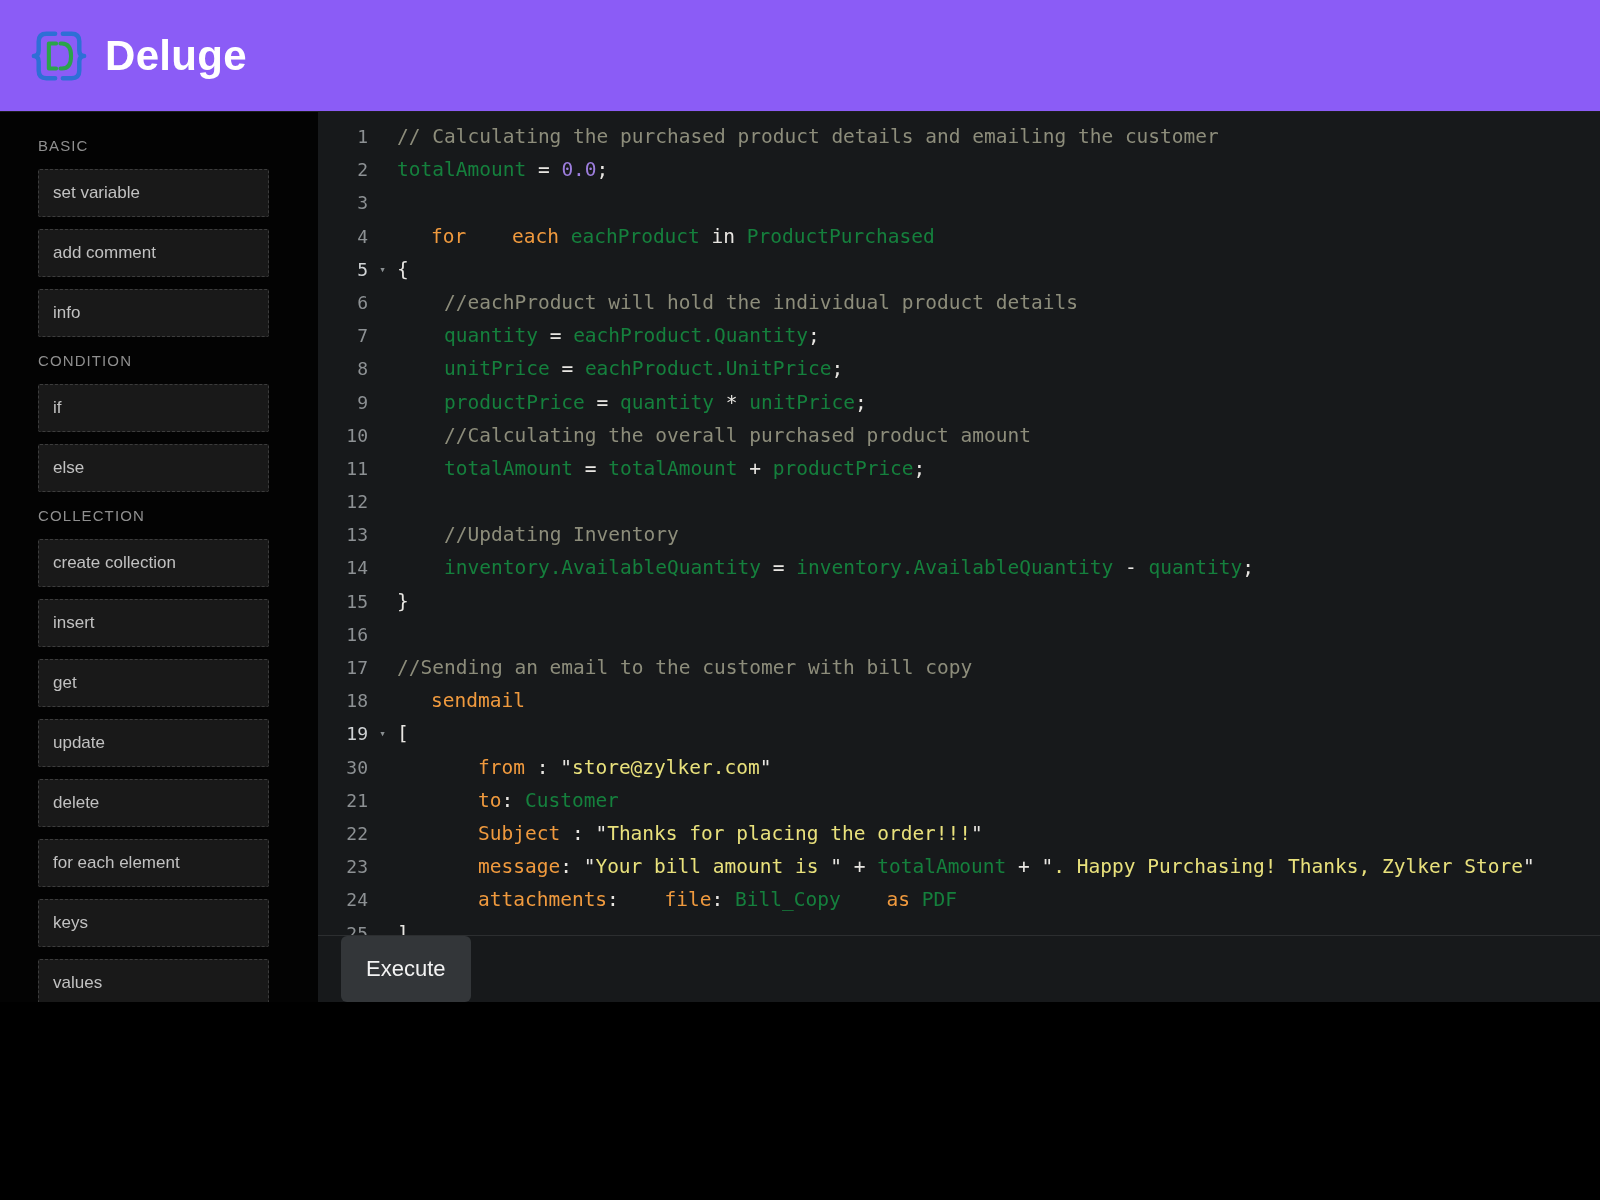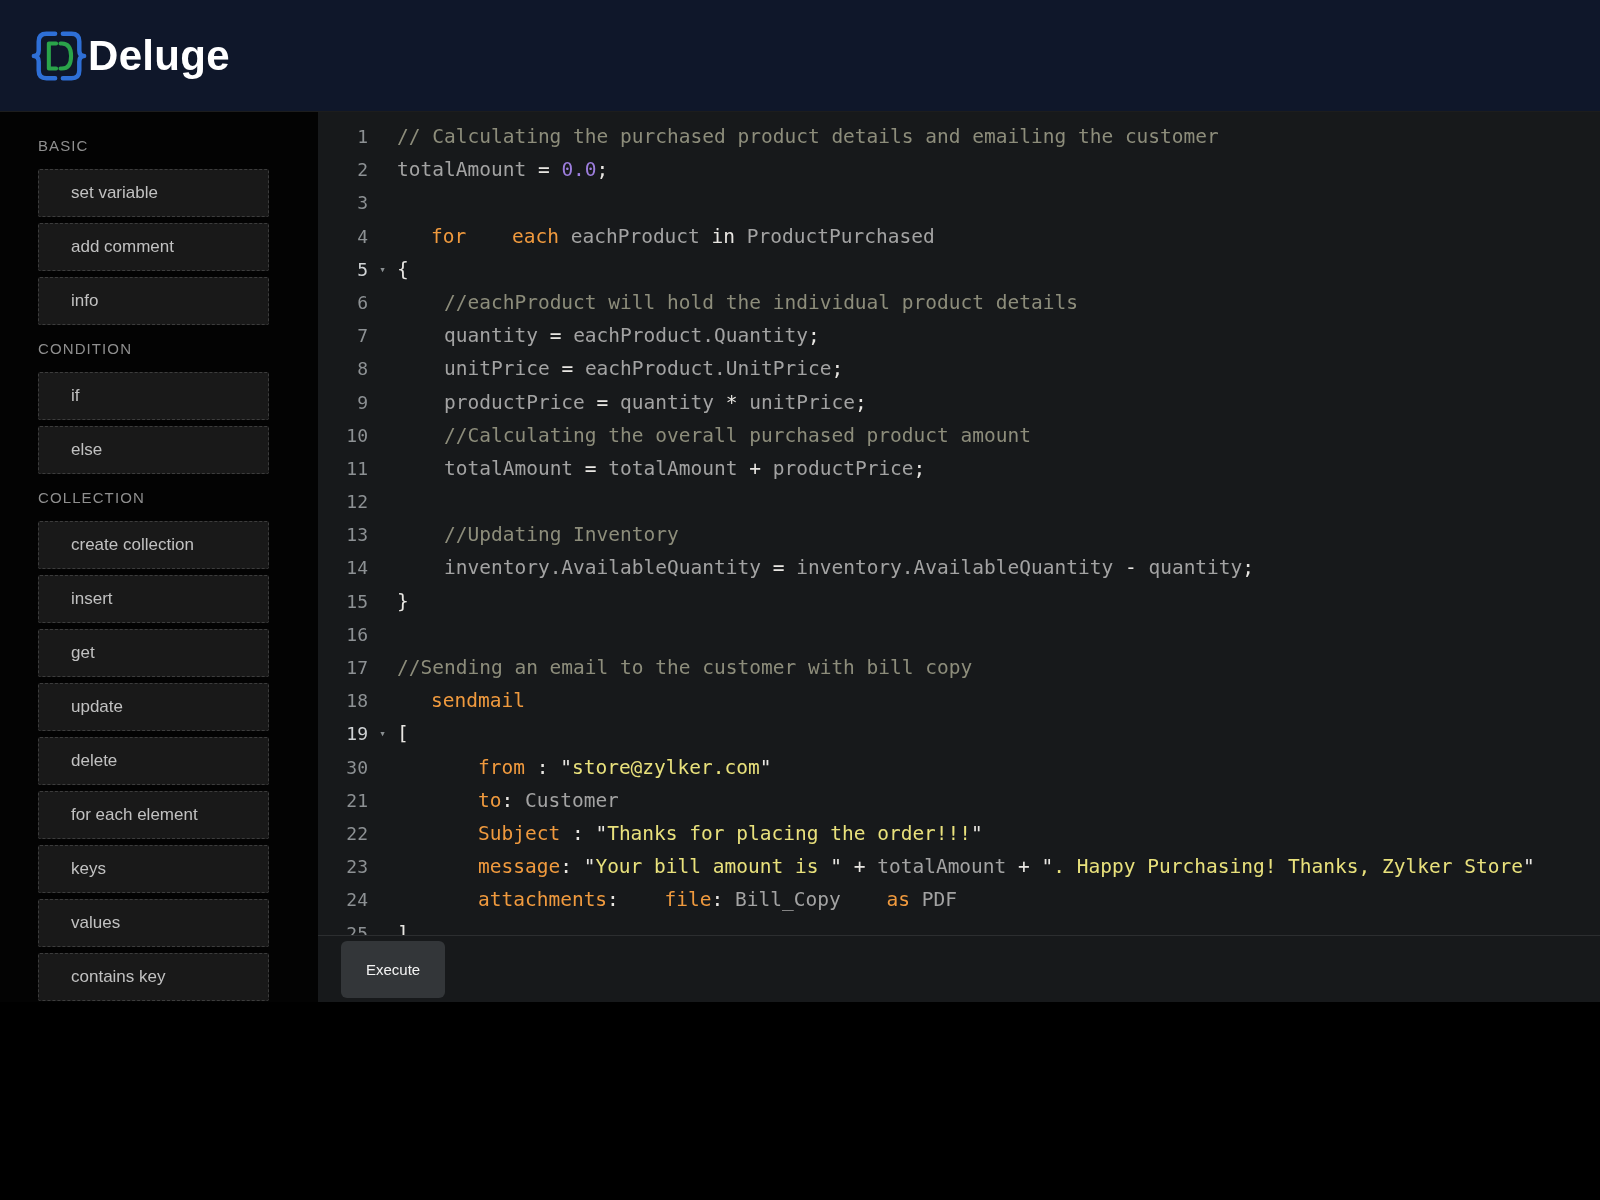--- a/index.html
+++ b/index.html
@@ -5,67 +5,67 @@
   html,body { margin:0; padding:0; }
   body {
     width:1600px; height:1200px;
     background:#000;
     font-family:"Liberation Sans", sans-serif;
     overflow:hidden;
   }
   
   .app-header {
     height:112px; box-sizing:border-box;
-    background:#0f172a; border-bottom:1px solid #1d1d1d;
-    display:flex; align-items:center; padding-left:30px;
+    background:#8b5cf6; border-bottom:1px solid #1d1d1d;
+    display:flex; align-items:center; gap:17px; padding-left:30px;
   }
   .app-title { color:#ffffff; font-size:42px; font-weight:600; letter-spacing:0.3px; }
   
   .main-row { display:flex; height:890px; }
   
   .sidebar {
     width:318px; flex-shrink:0; box-sizing:border-box;
     background:#030303; padding:10px 0 0 38px; overflow:hidden;
   }
   .section-title {
     color:#8f8f8f; font-size:15px; font-weight:400;
     letter-spacing:1.1px; margin:15px 0 15px 0;
   }
   .side-btn {
     width:231px; height:48px; box-sizing:border-box;
     background:#191919; border:1px dashed #3c3c3c; border-radius:2px;
     color:#c1c1c1; font-size:17px;
-    display:flex; align-items:center; padding-left:32px;
-    margin-bottom:6px; cursor:pointer;
+    display:flex; align-items:center; padding-left:14px;
+    margin-bottom:12px; cursor:pointer;
   }
   
   .editor { flex:1; min-width:0; background:#17191b; display:flex; flex-direction:column; }
   .code-area {
     flex:1; overflow:hidden; padding-top:8px;
     font-family:"DejaVu Sans Mono", monospace; font-size:19.5px;
   }
   .code-line { display:flex; height:33.2px; line-height:33.2px; }
   .ln { width:50px; flex-shrink:0; text-align:right; color:#8d9194; font-size:18px; }
   .ln.bright { color:#d0d3d5; }
   .fold { width:29px; flex-shrink:0; text-align:center; color:#8a8f92; font-size:11px; cursor:pointer; }
   .code { white-space:pre; color:#e8e6e2; }
   .tk-com { color:#8d8d7b; }
-  .tk-id  { color:#a3a3a3; }
+  .tk-id  { color:#15803d; }
   .tk-kw  { color:#f09a3e;margin-left:34px; }
   .tk-str { color:#e9e17c; }
   .tk-num { color:#9d7edd; }
   .tk-op  { color:#e8e6e2; }
   .tk-q   { color:#e8e6e2; }
   
   .exec-bar {
     height:67px; box-sizing:border-box; border-top:1px solid #2c2e30;
     display:flex; align-items:center; padding-left:23px;
   }
   .exec-btn {
-    background:#333639; color:#f3f3f3; font-size:15px;
+    background:#333639; color:#f3f3f3; font-size:22px;
     font-family:"Liberation Sans", sans-serif;
     border:none; border-radius:6px; padding:20px 25px; cursor:pointer;
   }
 </style>
 </head>
 <body>
 
 <div class="app-header">
   <span style="display:flex;">
     <svg width="58" height="58" viewBox="0 0 60 60" fill="none">

